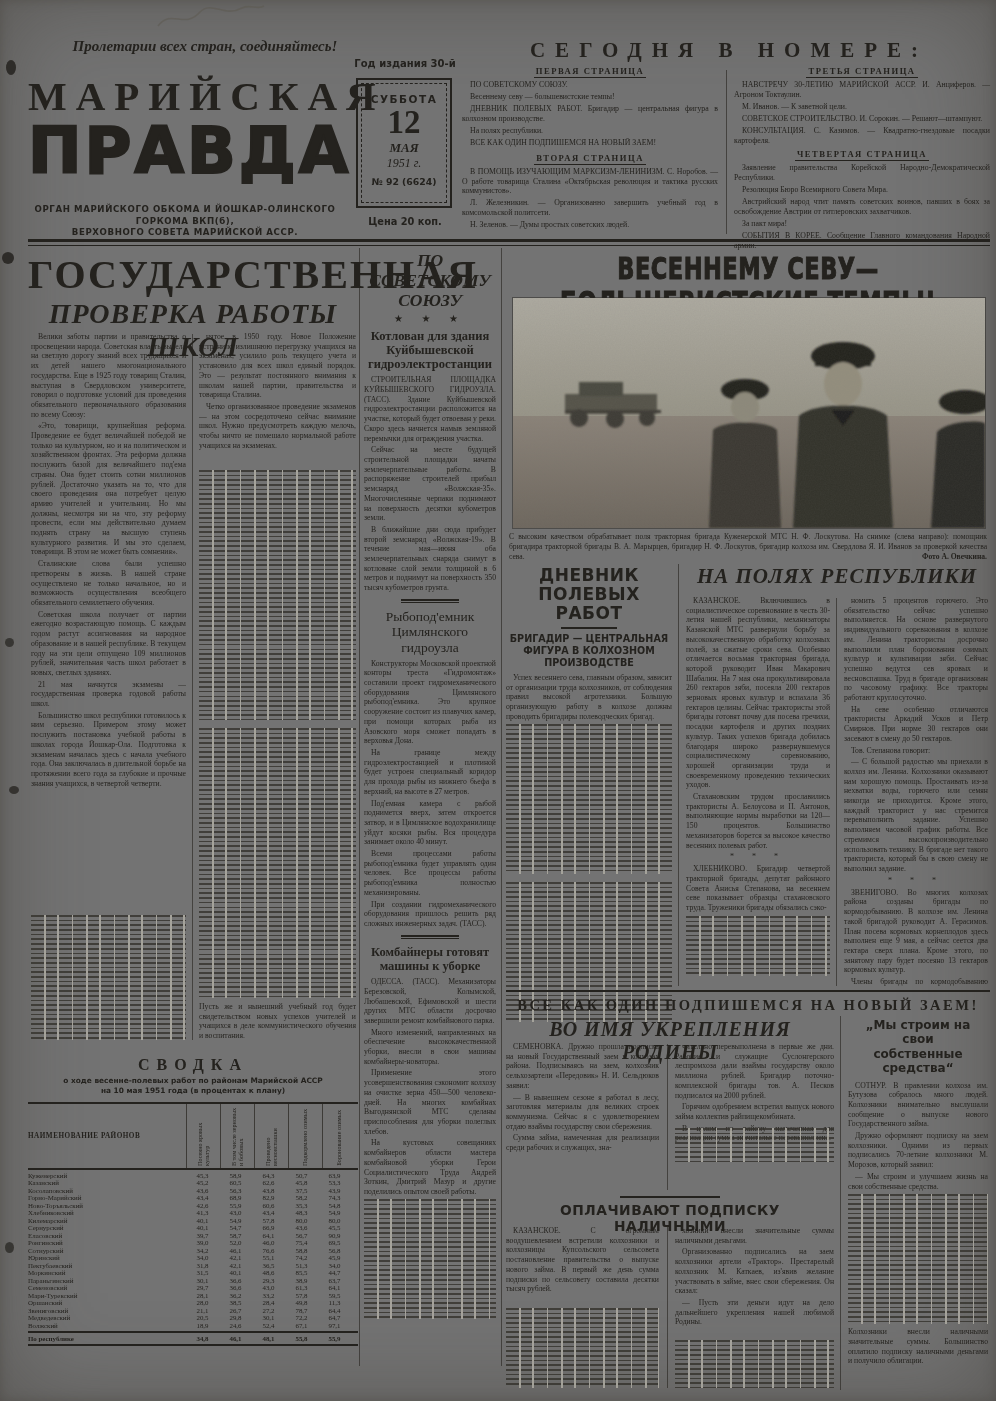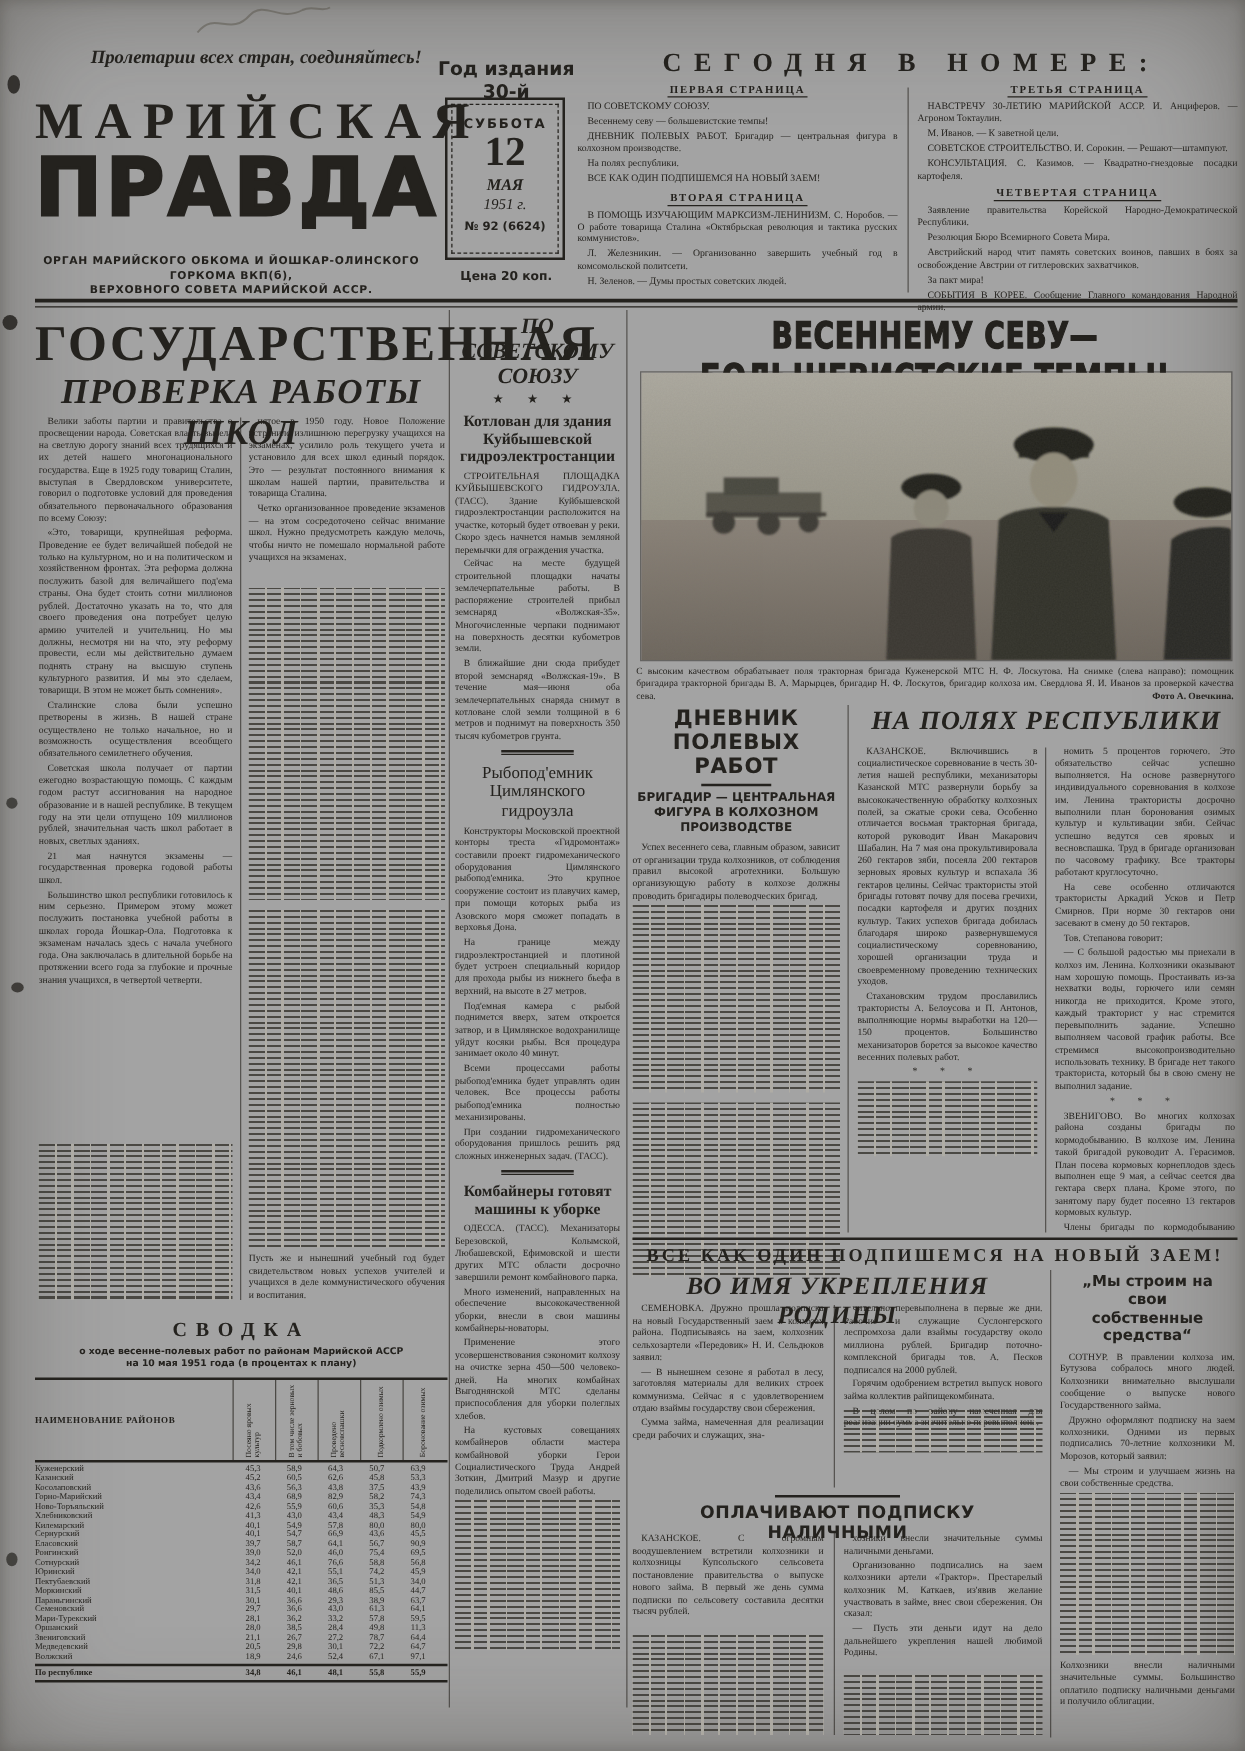--- a/index.html
+++ b/index.html
@@ -1,17 +1,17 @@
 <!DOCTYPE html>
 <html lang="ru"><head>
 <meta charset="utf-8">
 <style>
   html,body{margin:0;padding:0;background:#8d8a82;}
   #page{position:relative;width:996px;height:1401px;margin:0 auto;overflow:hidden;
-        background:#a3a3a3;
+        background:#737373;
         box-shadow:inset 0 0 90px rgba(60,56,48,.45), inset 0 0 12px rgba(60,56,48,.35);
         font-family:"Liberation Serif","DejaVu Serif",serif;color:#24221e;}
   .abs{position:absolute;}
   .c{text-align:center;}
   .j{text-align:justify;}
   .sans{font-family:"DejaVu Sans","Liberation Sans",sans-serif;}
   .serif{font-family:"Liberation Serif","DejaVu Serif",serif;}
   .b{font-weight:bold;}
   .i{font-style:italic;}
   .body-txt{font-size:7.7px;line-height:1.26;}
@@ -56,21 +56,21 @@
   </svg>
 
   <div class="abs c i b" style="left:58px;top:38px;width:294px;font-size:15px;">Пролетарии всех стран, соединяйтесь!</div>
   <div class="abs c b serif" style="left:28px;top:76px;width:314px;font-size:41px;letter-spacing:9px;line-height:1;">МАРИЙСКАЯ</div>
   <div class="abs c sans" style="left:28px;top:118px;width:314px;font-size:64px;font-weight:bold;letter-spacing:3px;line-height:1.05;-webkit-text-stroke:2.2px #24221e;">ПРАВДА</div>
   <div class="abs c b sans" style="left:24px;top:204px;width:322px;font-size:8.6px;line-height:1.35;letter-spacing:.6px;">
     <span>ОРГАН МАРИЙСКОГО ОБКОМА И ЙОШКАР-ОЛИНСКОГО ГОРКОМА ВКП(б),</span><br>
     <span>ВЕРХОВНОГО СОВЕТА МАРИЙСКОЙ АССР.</span>
   </div>
 
-  <div class="abs c b sans" style="left:350px;top:46px;width:110px;font-size:15px;">Год издания 30-й</div>
+  <div class="abs c b sans" style="left:350px;top:58px;width:110px;font-size:10px;">Год издания 30-й</div>
   <div class="abs" style="left:356px;top:78px;width:92px;height:126px;border:2px solid #24221e;outline:1px dashed #24221e;outline-offset:-6px;">
     <div class="c b sans" style="margin-top:13px;font-size:10.5px;letter-spacing:1.5px;">СУББОТА</div>
     <div class="c b serif" style="font-size:33px;line-height:1.05;">12</div>
     <div class="c b i serif" style="font-size:13px;">МАЯ</div>
     <div class="c i serif" style="font-size:12px;">1951 г.</div>
     <div class="c b sans" style="margin-top:5px;font-size:9.3px;">№ 92 (6624)</div>
   </div>
   <div class="abs c b sans" style="left:350px;top:216px;width:110px;font-size:9.8px;">Цена 20 коп.</div>
 
   <div class="abs c b serif" style="left:468px;top:38px;width:522px;font-size:21px;letter-spacing:10px;">СЕГОДНЯ В НОМЕРЕ:</div>
@@ -479,20 +479,21 @@
   </div>
 
   <div class="abs c b i serif" style="left:684px;top:564px;width:306px;font-size:21px;letter-spacing:1px;">НА ПОЛЯХ РЕСПУБЛИКИ</div>
   <div class="abs vrule" style="left:836px;top:598px;height:388px;"></div>
   <div class="abs body-txt j" style="left:686px;top:596px;width:144px;height:392px;overflow:hidden;">
     <div>
         <p>КАЗАНСКОЕ. Включившись в социалистическое соревнование в честь 30-летия нашей республики, механизаторы Казанской МТС развернули борьбу за высококачественную обработку колхозных полей, за сжатые сроки сева. Особенно отличается восьмая тракторная бригада, которой руководит Иван Макарович Шабалин. На 7 мая она прокультивировала 260 гектаров зяби, посеяла 200 гектаров зерновых яровых культур и вспахала 36 гектаров целины. Сейчас трактористы этой бригады готовят почву для посева гречихи, посадки картофеля и других поздних культур. Таких успехов бригада добилась благодаря широко развернувшемуся социалистическому соревнованию, хорошей организации труда и своевременному проведению технических уходов.</p>
         <p>Стахановским трудом прославились трактористы А. Белоусова и П. Антонов, выполняющие нормы выработки на 120—150 процентов. Большинство механизаторов борется за высокое качество весенних полевых работ.</p>
       </div>
     <div class="stars" style="font-size:8px;margin:2px 0;">*  *  *</div>
+    <p style="margin:0;text-indent:7px;">ХЛЕБНИКОВО. Бригадир четвертой тракторной бригады, депутат районного Совета Анисья Степанова, на весеннем севе показывает образцы стахановского труда. Труженики бригады обязались сэко-</p>
     <div class="fill" style="height:60px;margin-top:3px;"></div>
   </div>
   <div class="abs body-txt j" style="left:844px;top:596px;width:144px;height:392px;overflow:hidden;">
     <div>
         <p>номить 5 процентов горючего. Это обязательство сейчас успешно выполняется. На основе развернутого индивидуального соревнования в колхозе им. Ленина трактористы досрочно выполнили план боронования озимых культур и культивации зяби. Сейчас успешно ведутся сев яровых и весновспашка. Труд в бригаде организован по часовому графику. Все тракторы работают круглосуточно.</p>
         <p>На севе особенно отличаются трактористы Аркадий Усков и Петр Смирнов. При норме 30 гектаров они засевают в смену до 50 гектаров.</p>
         <p>Тов. Степанова говорит:</p>
         <p>— С большой радостью мы приехали в колхоз им. Ленина. Колхозники оказывают нам хорошую помощь. Простаивать из-за нехватки воды, горючего или семян никогда не приходится. Кроме этого, каждый тракторист у нас стремится перевыполнить задание. Успешно выполняем часовой график работы. Все стремимся высокопроизводительно использовать технику. В бригаде нет такого тракториста, который бы в свою смену не выполнил задание.</p>
       </div>
     <div class="stars" style="font-size:8px;margin:2px 0;">*  *  *</div>

